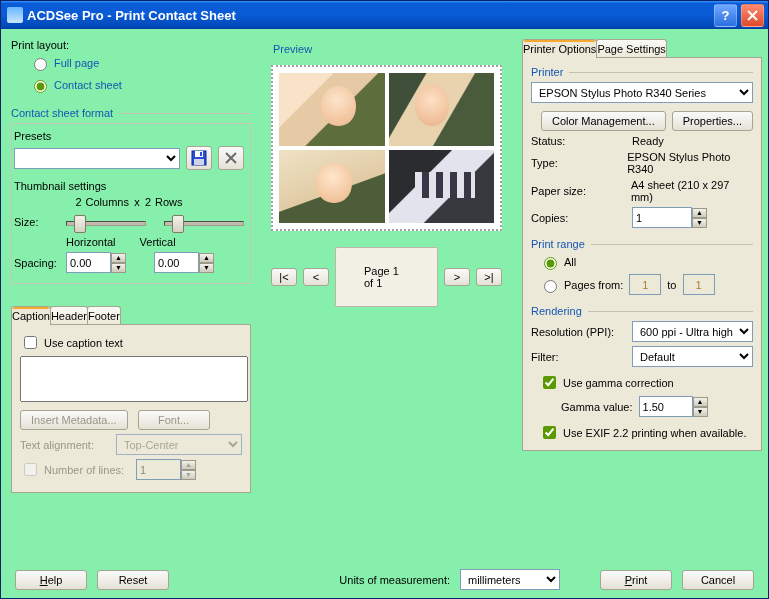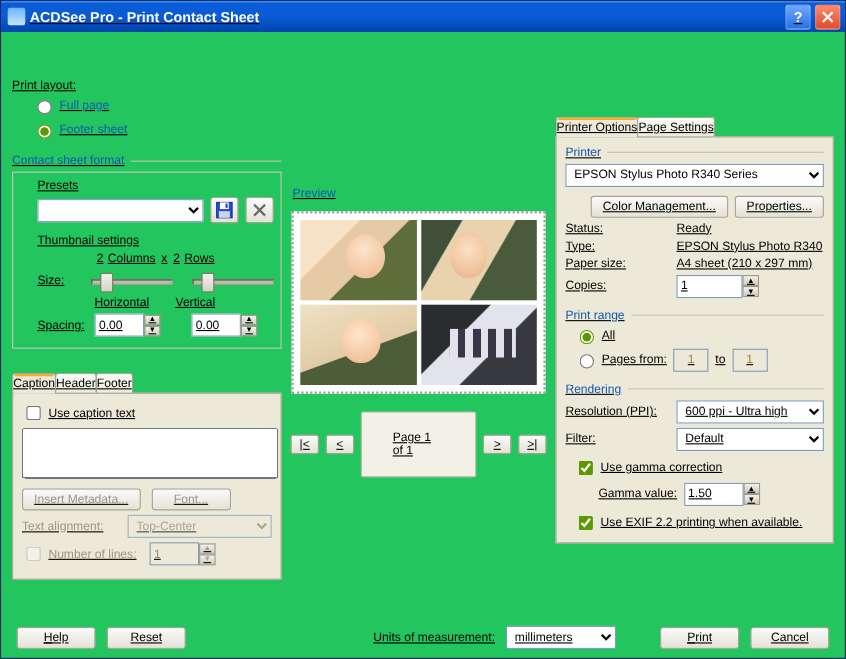--- a/index.html
+++ b/index.html
@@ -5,27 +5,26 @@
   html,body{margin:0;padding:0;height:100%;}
   body{
     font-family:Tahoma,Arial,sans-serif;
     font-size:11px;
     color:#000;
     background:#888;
   }
   .window{
     width:769px;
     height:599px;
-    background:#22c55e;
+    background:#86efac;
     display:flex;
     flex-direction:column;
     border:1px solid #0a246a;
     box-sizing:border-box;
     position:relative;
-    text-decoration:underline;
   }
   
   .titlebar{
     height:28px;
     background:linear-gradient(to bottom,#3a95ff 0%,#0a5bd6 8%,#0a5bd6 50%,#0047b5 95%,#003a99 100%);
     color:#fff;
     display:flex;
     align-items:center;
     padding:0 4px 0 6px;
     font-size:13px;
@@ -51,22 +50,22 @@
   .client{
     flex:1;
     padding:10px 10px 6px 10px;
     display:flex;
     flex-direction:column;
     position:relative;
   }
   .cols{
     flex:1;
     display:flex;
-    gap:8px;
-    align-items:center;
+    gap:20px;
+    align-items:flex-start;
   }
   .leftcol{width:245px;display:flex;flex-direction:column;}
   .midcol{width:233px;display:flex;flex-direction:column;}
   .rightcol{flex:1;display:flex;flex-direction:column;}
 
   
   .grouphead{color:#1556b4;font-size:11px;margin:4px 0 4px 2px;}
 
   
   label.rad, label.chk{display:flex;align-items:center;gap:4px;cursor:default;}
@@ -199,30 +198,30 @@
       <div class="leftcol">
         <div>Print layout:</div>
         <div style="padding:4px 0 0 18px;">
           <label class="rad">
             <input type="radio" name="layout" style="">
               <span style="color:#1556b4;text-decoration:underline solid rgba(0,0,0,0);">Full page</span>
           </label>
           <div style="height:6px"></div>
           <label class="rad">
             <input type="radio" name="layout" checked="" style="">
-              <span style="color:#1556b4;">Footer sheet</span>
+              <span style="color:#1556b4;">Contact sheet</span>
           </label>
         </div>
 
         <div class="sectlabel" style="margin-top:14px">
           <span>Contact sheet format</span>
             <span class="hr"></span>
         </div>
 
-        <div style="border:1px solid #c9c5b5;padding:6px 6px 6px 22px;margin-top:4px;">
+        <div style="border:1px solid #c9c5b5;padding:6px 6px 6px 2px;margin-top:4px;">
           <div>Presets</div>
           <div class="row">
             <select class="xp" style="flex:1"></select>
             <button class="xp icon">
               <svg width="16" height="16" viewBox="0 0 16 16">
                 <rect x="1" y="1" width="14" height="14" fill="#2a4fd6" stroke="#0b2c99"></rect>
                 <rect x="4" y="1" width="8" height="6" fill="#fff"></rect>
                 <rect x="3" y="9" width="10" height="6" fill="#cfd5e8"></rect>
                 <rect x="9" y="2" width="2" height="4" fill="#2a4fd6"></rect>
               </svg>

